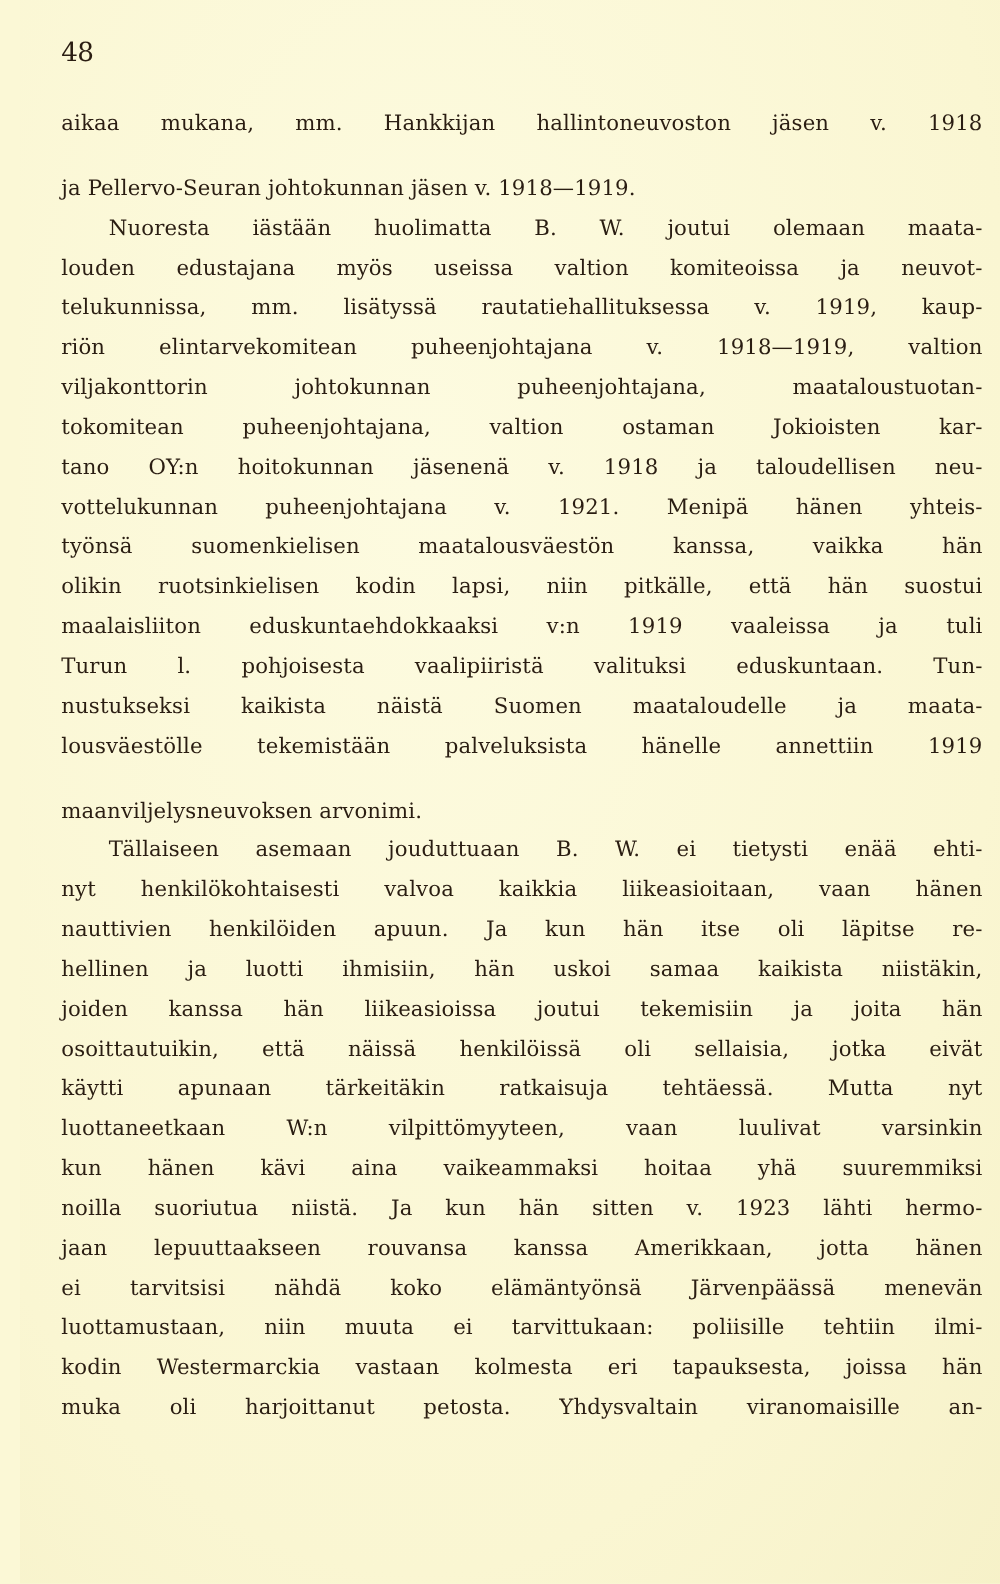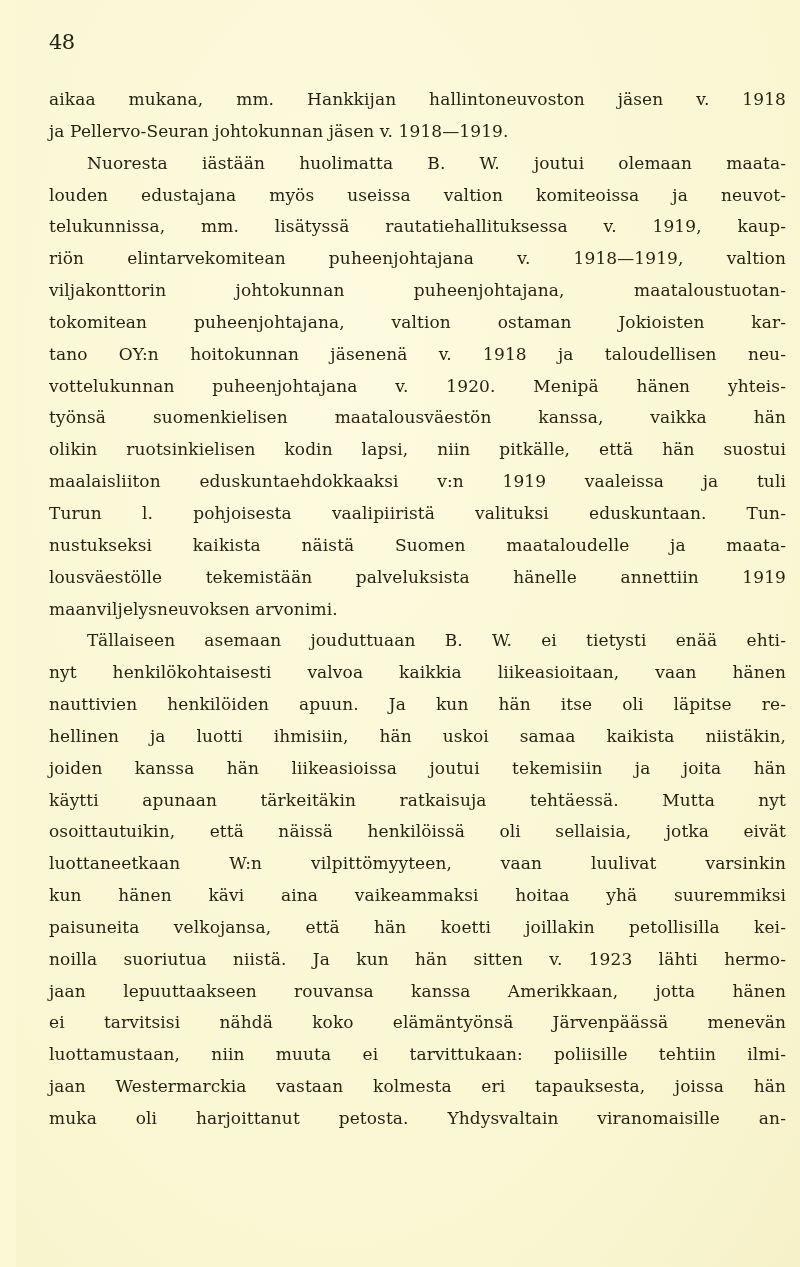--- a/index.html
+++ b/index.html
@@ -45,55 +45,55 @@
       white-space: nowrap;
       text-align: justify;
       text-align-last: justify;
       letter-spacing: 0.1px;
     }
     .line.indent {
       padding-left: 38px;
     }
     .line.last {
       text-align-last: left;
+      margin-top: 20px;
     }
   </style>
 </head>
 <body>
 
 <div class="page">
   <div class="page-number">48</div>
   <div class="body-text" id="body-text">
       <span class="line">aikaa mukana, mm. Hankkijan hallintoneuvoston jäsen v. 1918</span>
       <span class="line last">ja Pellervo-Seuran johtokunnan jäsen v. 1918—1919.</span>
       <span class="line indent">Nuoresta iästään huolimatta B. W. joutui olemaan maata-</span>
       <span class="line">louden edustajana myös useissa valtion komiteoissa ja neuvot-</span>
       <span class="line">telukunnissa, mm. lisätyssä rautatiehallituksessa v. 1919, kaup-</span>
       <span class="line">riön elintarvekomitean puheenjohtajana v. 1918—1919, valtion</span>
       <span class="line">viljakonttorin johtokunnan puheenjohtajana, maataloustuotan-</span>
       <span class="line">tokomitean puheenjohtajana, valtion ostaman Jokioisten kar-</span>
       <span class="line">tano OY:n hoitokunnan jäsenenä v. 1918 ja taloudellisen neu-</span>
-      <span class="line">vottelukunnan puheenjohtajana v. 1920. Menipä hänen yhteis-</span>
+      <span class="line">vottelukunnan puheenjohtajana v. 1921. Menipä hänen yhteis-</span>
       <span class="line">työnsä suomenkielisen maatalousväestön kanssa, vaikka hän</span>
       <span class="line">olikin ruotsinkielisen kodin lapsi, niin pitkälle, että hän suostui</span>
       <span class="line">maalaisliiton eduskuntaehdokkaaksi v:n 1919 vaaleissa ja tuli</span>
       <span class="line">Turun l. pohjoisesta vaalipiiristä valituksi eduskuntaan. Tun-</span>
       <span class="line">nustukseksi kaikista näistä Suomen maataloudelle ja maata-</span>
       <span class="line">lousväestölle tekemistään palveluksista hänelle annettiin 1919</span>
       <span class="line last">maanviljelysneuvoksen arvonimi.</span>
       <span class="line indent">Tällaiseen asemaan jouduttuaan B. W. ei tietysti enää ehti-</span>
       <span class="line">nyt henkilökohtaisesti valvoa kaikkia liikeasioitaan, vaan hänen</span>
       <span class="line">nauttivien henkilöiden apuun. Ja kun hän itse oli läpitse re-</span>
       <span class="line">hellinen ja luotti ihmisiin, hän uskoi samaa kaikista niistäkin,</span>
       <span class="line">joiden kanssa hän liikeasioissa joutui tekemisiin ja joita hän</span>
+      <span class="line">osoittautuikin, että näissä henkilöissä oli sellaisia, jotka eivät</span>
       <span class="line">käytti apunaan tärkeitäkin ratkaisuja tehtäessä. Mutta nyt</span>
-      <span class="line">osoittautuikin, että näissä henkilöissä oli sellaisia, jotka eivät</span>
       <span class="line">luottaneetkaan W:n vilpittömyyteen, vaan luulivat varsinkin</span>
       <span class="line">kun hänen kävi aina vaikeammaksi hoitaa yhä suuremmiksi</span>
-      <span class="line">paisuneita velkojansa, että hän koetti joillakin petollisilla kei-</span>
       <span class="line">noilla suoriutua niistä. Ja kun hän sitten v. 1923 lähti hermo-</span>
       <span class="line">jaan lepuuttaakseen rouvansa kanssa Amerikkaan, jotta hänen</span>
       <span class="line">ei tarvitsisi nähdä koko elämäntyönsä Järvenpäässä menevän</span>
       <span class="line">luottamustaan, niin muuta ei tarvittukaan: poliisille tehtiin ilmi-</span>
-      <span class="line">jaan Westermarckia vastaan kolmesta eri tapauksesta, joissa hän</span>
+      <span class="line">kodin Westermarckia vastaan kolmesta eri tapauksesta, joissa hän</span>
       <span class="line">muka oli harjoittanut petosta. Yhdysvaltain viranomaisille an-</span>
     </div>
 </div>
 
 </body></html>

